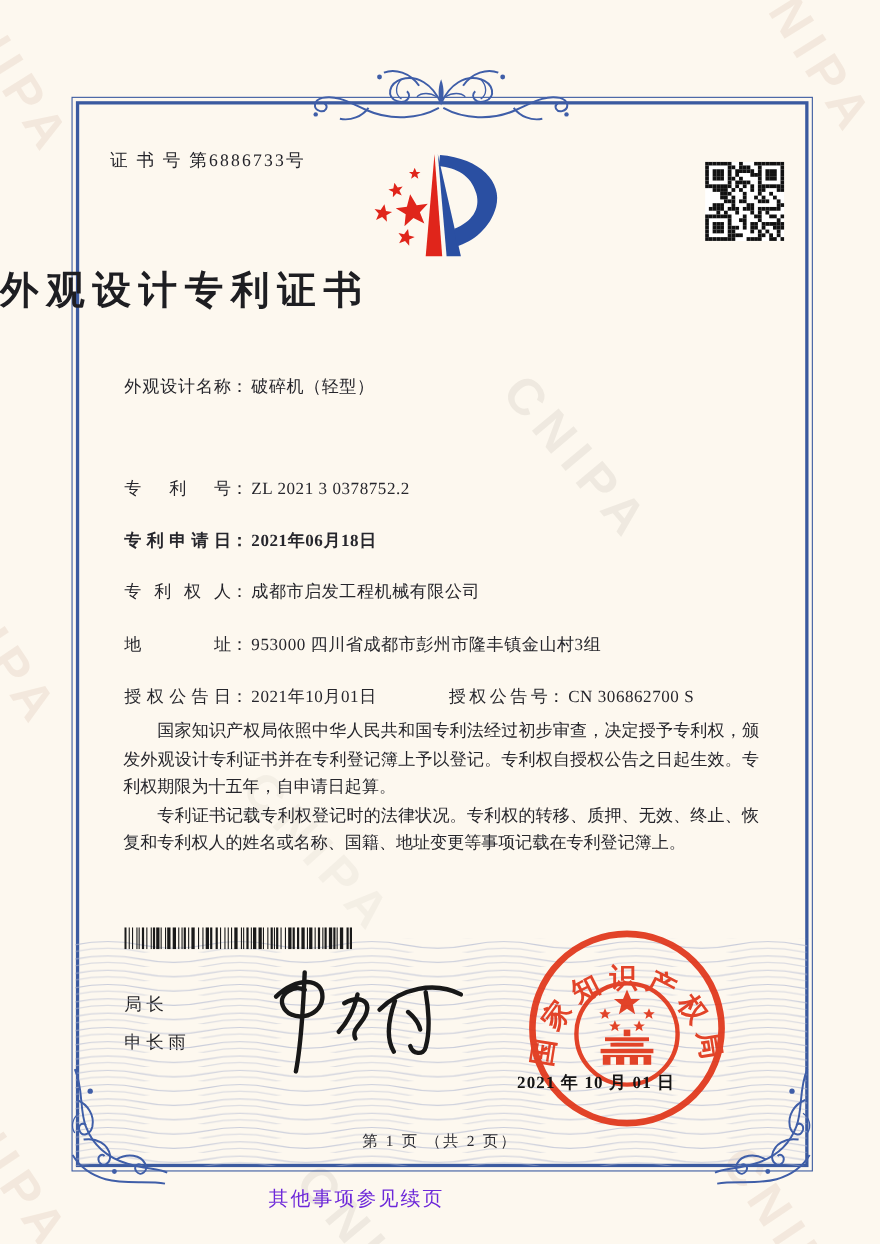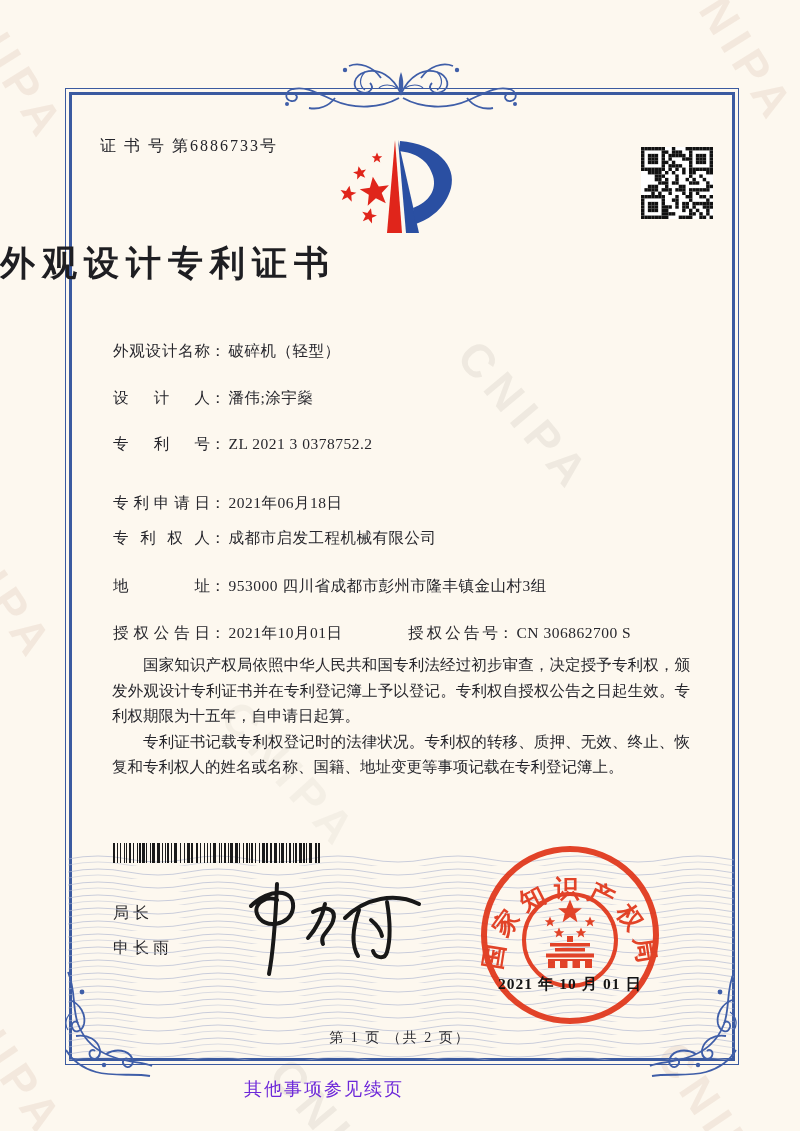--- a/index.html
+++ b/index.html
@@ -25,21 +25,21 @@
   .flabel{display:inline-block;width:97px;text-align:justify;text-align-last:justify;}
   .fcolon{display:inline-block;}
   .fvalue{display:inline-block;margin-left:3px;letter-spacing:0.5px;}
 
   #paragraphs{left:112px;top:652px;width:578px;}
   #paragraphs p{margin:0;font-size:15.5px;line-height:25.5px;text-align:justify;text-indent:2em;color:#26262c;}
 
   #signer-title{left:113px;top:903px;font-size:16px;letter-spacing:4px;color:#1e1e22;}
   #signer-name{left:113px;top:938px;font-size:16px;letter-spacing:4px;color:#1e1e22;}
 
-  #seal-date{left:470px;top:974px;width:200px;text-align:center;font-size:15.5px;font-weight:600;
+  #seal-date{left:470px;top:974px;width:200px;font-size:15.5px;font-weight:600;
              letter-spacing:1px;color:#141414;z-index:6;}
   #page-number{left:0;top:1029px;width:800px;text-align:center;font-size:14px;letter-spacing:2px;color:#2a2a30;z-index:5;}
   #continuation-note{left:0;top:1077px;width:648px;text-align:center;font-size:18px;letter-spacing:2px;color:#6d28d9;}
 
   #qr-code{left:641px;top:147px;width:72px;height:72px;}
   #barcode{left:113px;top:843px;width:210px;height:20px;z-index:3;}
   #waves{left:68px;top:853px;width:666px;height:207px;z-index:1;}
   #signature{left:225px;top:878px;width:210px;height:105px;z-index:4;}
   #seal{left:475px;top:840px;width:190px;height:190px;z-index:5;}
   #cnipa-logo{left:333px;top:128px;width:140px;height:112px;}
@@ -371,27 +371,24 @@
         <rect x="58.29" y="68.57" width="3.43" height="3.43" fill="#111"></rect>
         <rect x="61.71" y="68.57" width="3.43" height="3.43" fill="#111"></rect>
         <rect x="68.57" y="68.57" width="3.43" height="3.43" fill="#111"></rect>
       </svg></div>
 
   <div id="page-title" class="abs">外观设计专利证书</div>
 
   <div class="frow" style="top:341px;">
     <span class="flabel">外观设计名称</span><span class="fcolon">：</span><span class="fvalue">破碎机（轻型）</span>
   </div>
-  <div class="frow" style="top:388px;">
-    <span class="flabel">设计人</span><span class="fcolon">：</span><span class="fvalue">潘伟;涂宇燊</span>
-  </div>
   <div class="frow" style="top:434px;">
     <span class="flabel">专利号</span><span class="fcolon">：</span><span class="fvalue">ZL 2021 3 0378752.2</span>
   </div>
-  <div class="frow" style="top:493px;">
+  <div class="frow" style="top:481px;font-weight:bold;">
     <span class="flabel">专利申请日</span><span class="fcolon">：</span><span class="fvalue">2021年06月18日</span>
   </div>
   <div class="frow" style="top:528px;">
     <span class="flabel">专利权人</span><span class="fcolon">：</span><span class="fvalue">成都市启发工程机械有限公司</span>
   </div>
   <div class="frow" style="top:576px;">
     <span class="flabel">地址</span><span class="fcolon">：</span><span class="fvalue">953000 四川省成都市彭州市隆丰镇金山村3组</span>
   </div>
   <div class="frow" style="top:623px;">
     <span class="flabel">授权公告日</span><span class="fcolon">：</span><span class="fvalue">2021年10月01日</span>

